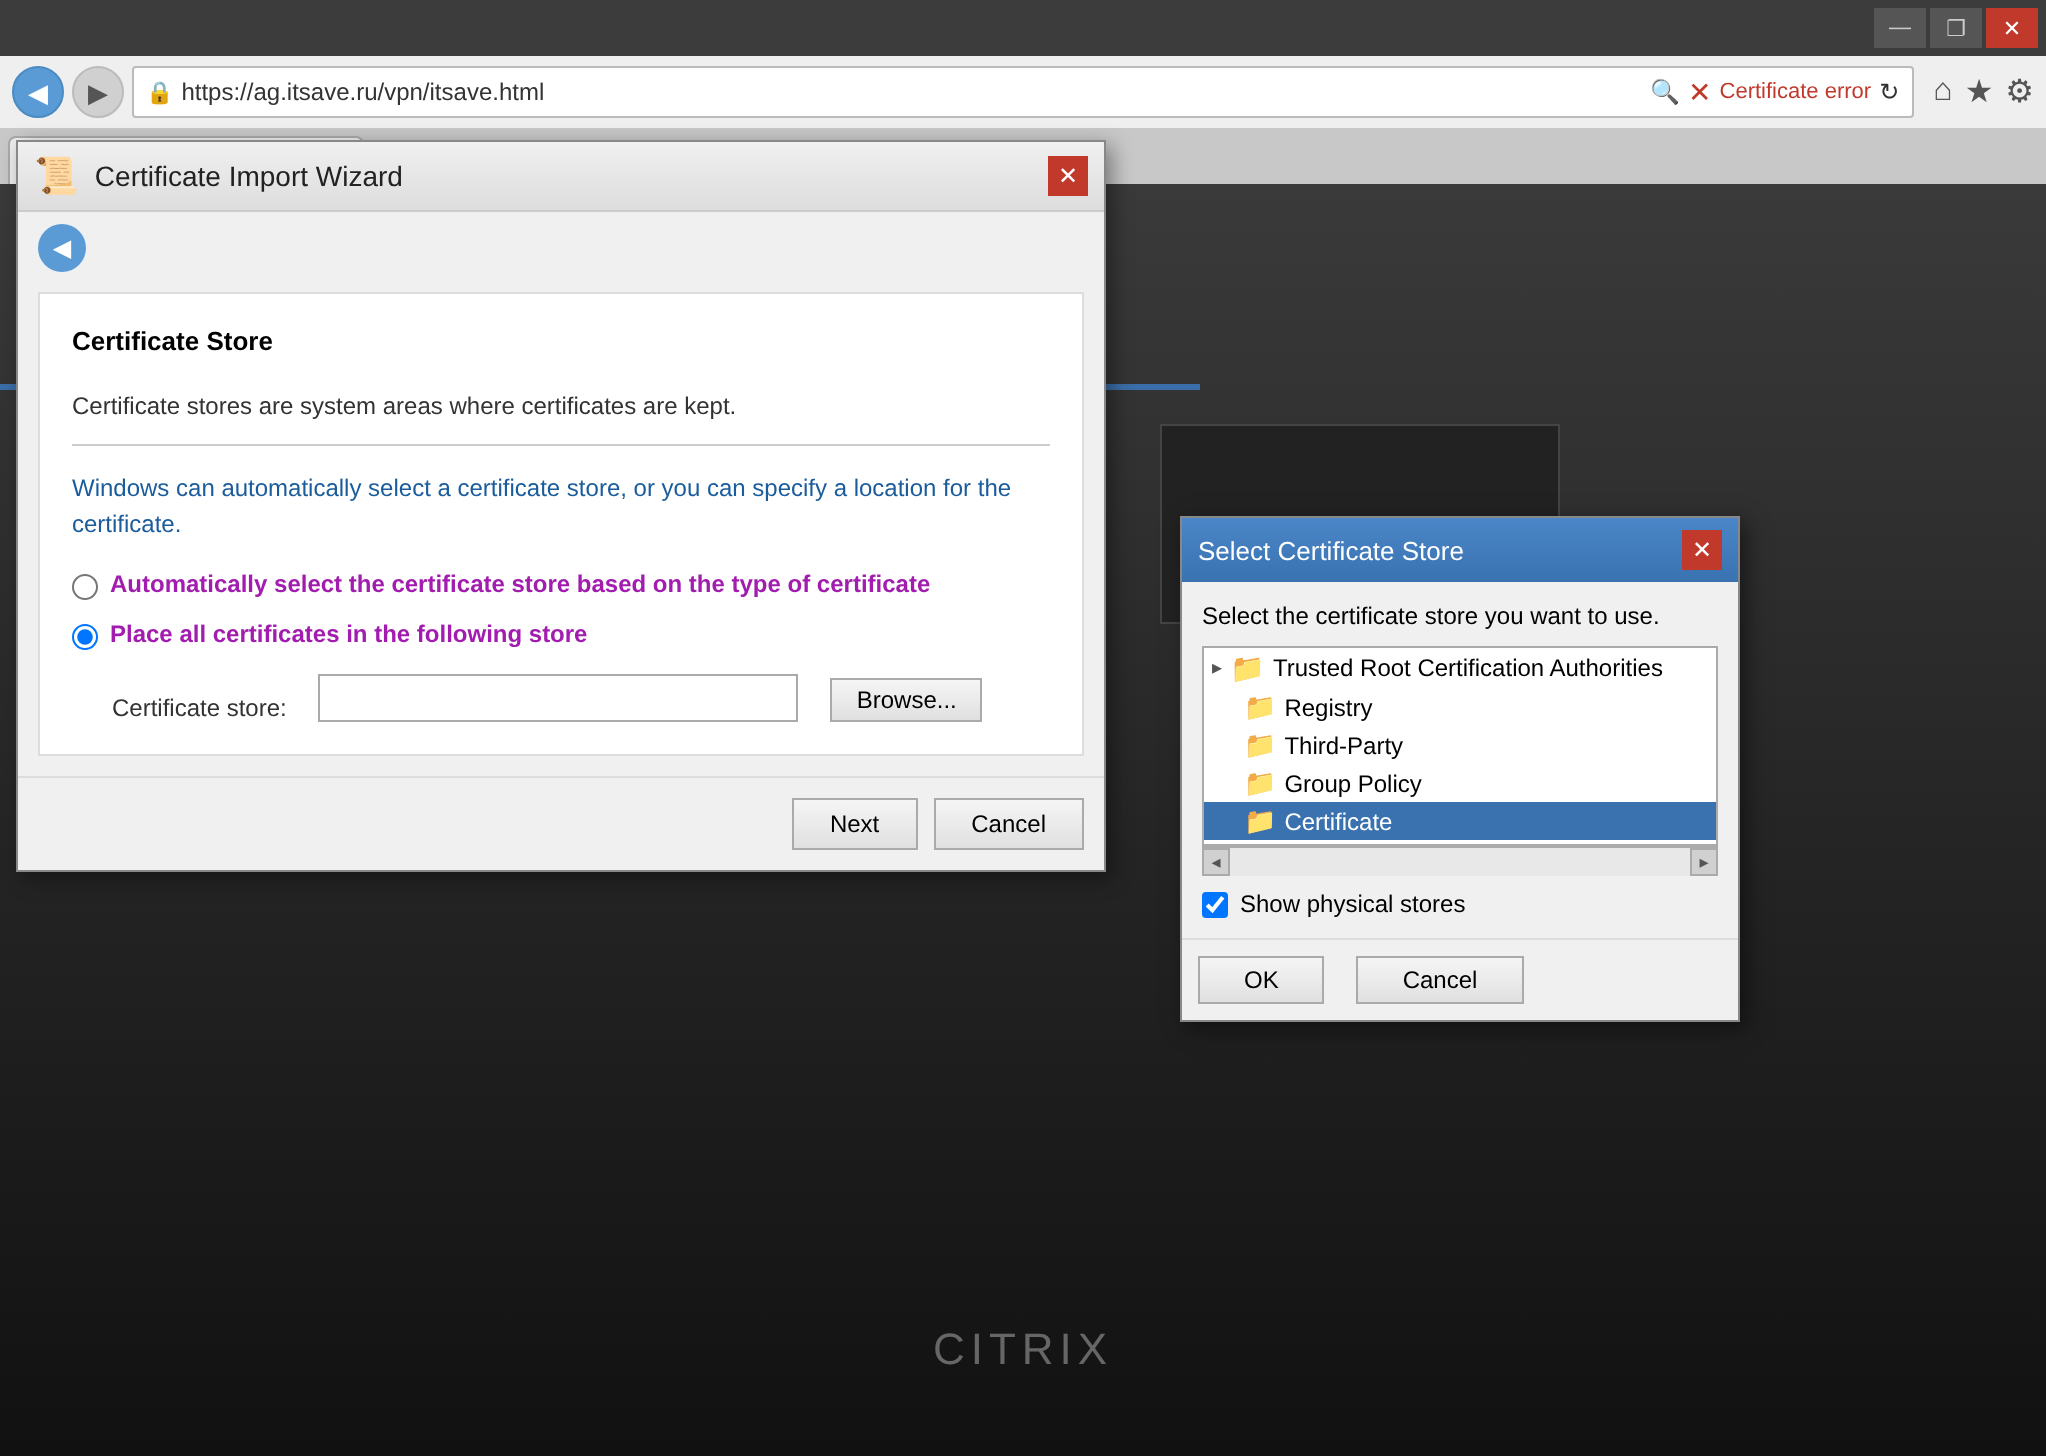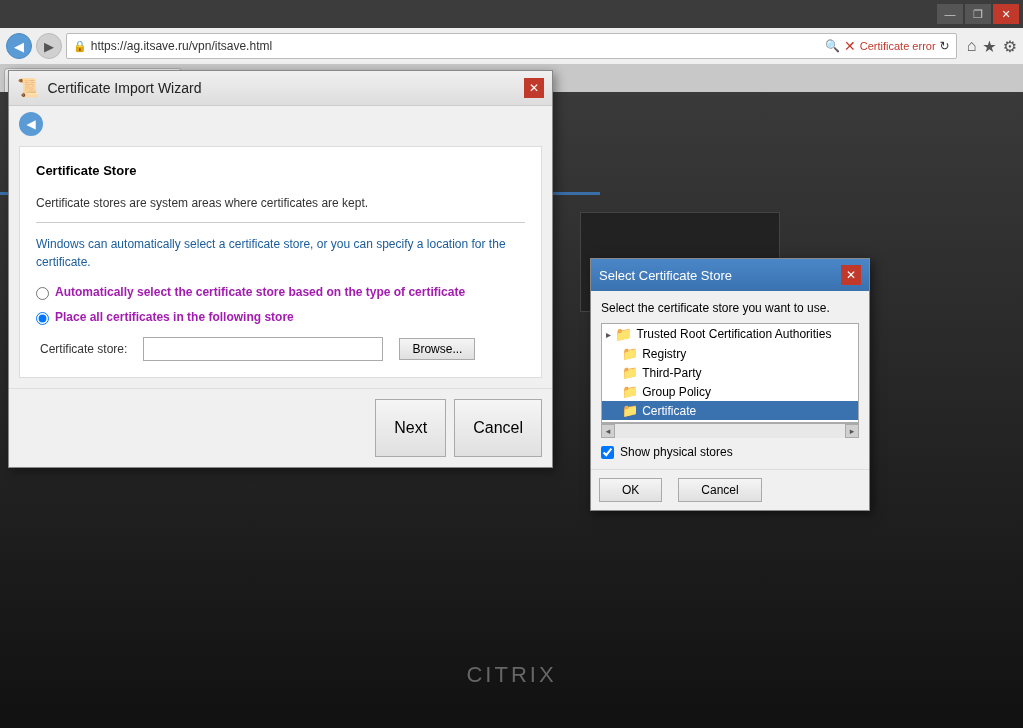--- a/index.html
+++ b/index.html
@@ -168,22 +168,22 @@
       font-size: 12px;
       color: #1a5c9c;
       margin-bottom: 14px;
       line-height: 1.5;
     }
     .radio-group { display: flex; flex-direction: column; gap: 10px; }
     .radio-item { display: flex; align-items: flex-start; gap: 6px; font-size: 12px; }
     .radio-item input[type=radio] { margin-top: 2px; }
     .radio-item label { color: #a21caf; font-weight: bold; }
     .cert-store-row {
-      display: flex; align-items: center; gap: 16px;
-      margin-top: 12px; margin-left: 4px;
+      display: flex; align-items: flex-end; gap: 16px;
+      margin-top: 12px; margin-left: 20px;
     }
     .cert-store-label { font-size: 12px; color: #333; }
     .cert-store-input {
       width: 240px; height: 24px;
       border: 1px solid #aaa;
       background: white;
       padding: 0 4px;
     }
     .browse-btn {
       padding: 3px 12px;
@@ -193,22 +193,22 @@
       cursor: pointer;
     }
     .wizard-footer {
       display: flex; justify-content: flex-end;
       padding: 10px 10px 10px 10px;
       gap: 8px;
       background: #f0f0f0;
       border-top: 1px solid #ddd;
     }
     .footer-btn {
-      padding: 19px 18px;
-      font-size: 16px;
+      padding: 5px 18px;
+      font-size: 12px;
       cursor: pointer;
       background: linear-gradient(to bottom, #f5f5f5, #e0e0e0);
       border: 1px solid #aaa;
     }
 
     
     .cert-store-dialog {
       position: absolute;
       top: 258px;
       left: 590px;

